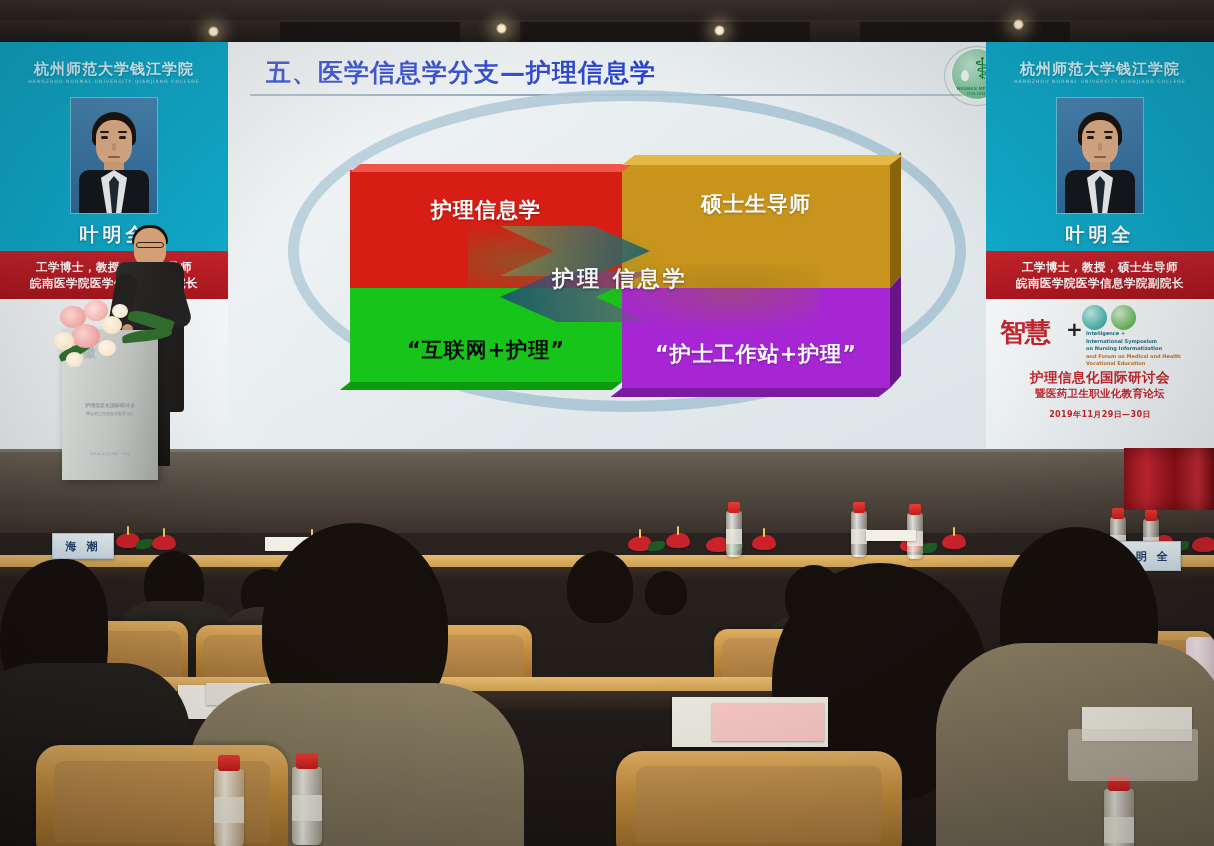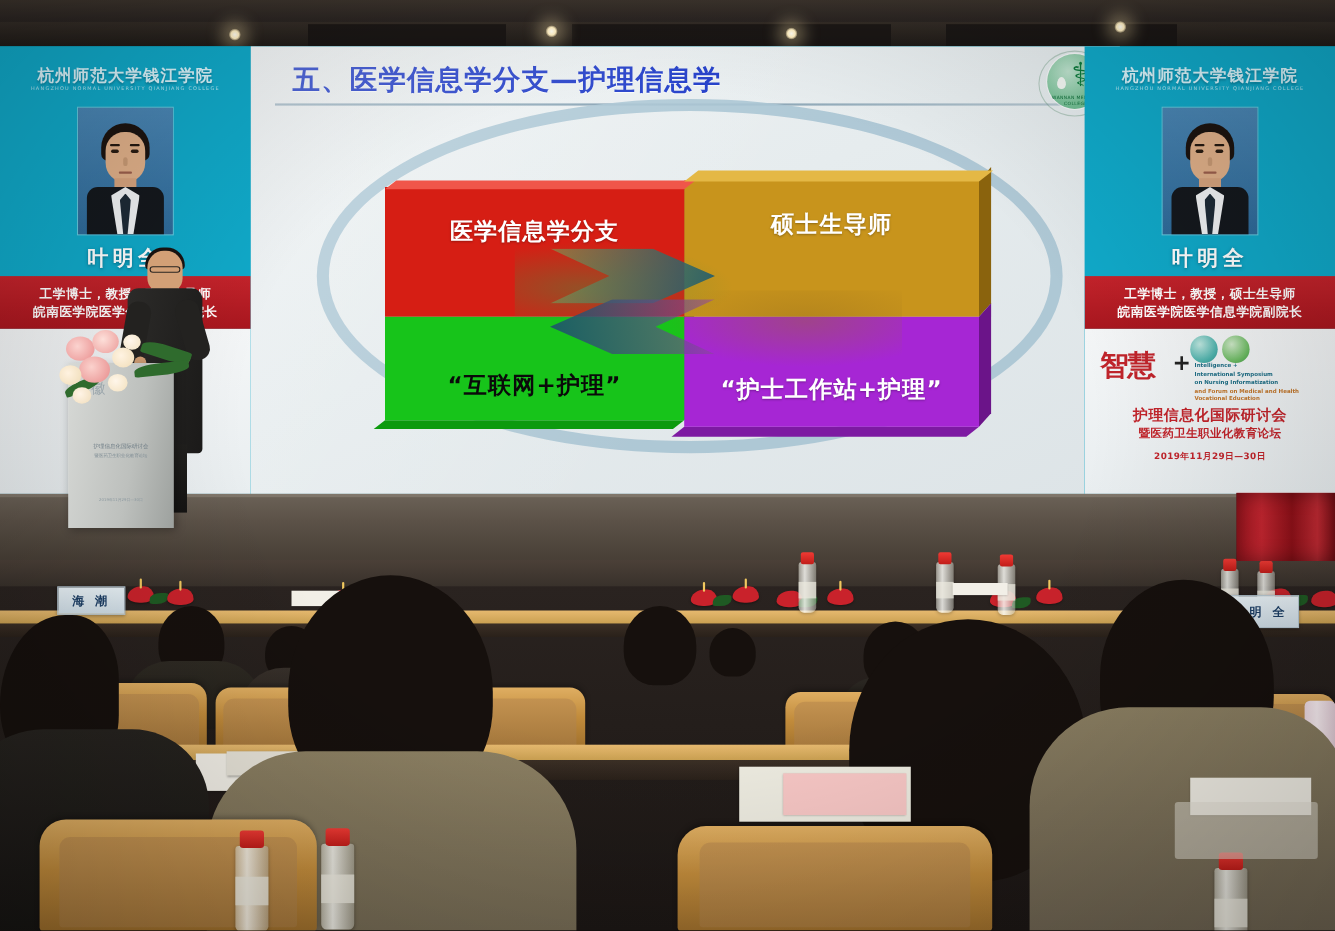--- a/index.html
+++ b/index.html
@@ -337,31 +337,32 @@
       <div class="diagram">
         <div class="rf-gold"></div>
           <div class="rf-purple"></div>
         <div class="bf-purple"></div>
           <div class="bf-green"></div>
         <div class="rf-red"></div>
           <div class="rf-green"></div>
 
         <div class="q q-gold">硕士生导师</div>
         <div class="q q-purple">“护士工作站+护理”</div>
-        <div class="q q-red">医学信息学分支</div>
+        <div class="q q-red">护理信息学</div>
         <div class="q q-green">“互联网+护理”</div>
 
         <div class="top-face tf-red"></div>
         <div class="top-face tf-gold"></div>
 
         <div class="chev chev-sw-a"></div>
         <div class="chev chev-sw-b"></div>
         <div class="chev chev-r"></div>
         <div class="chev chev-l"></div>
 
+        <div class="center-label">护理 信息学</div>
       </div>
     </div>
 
     <div class="panel panel-r">
       <div class="p-univ">杭州师范大学钱江学院</div>
       <div class="p-univ-en">HANGZHOU NORMAL UNIVERSITY QIANJIANG COLLEGE</div>
       <div class="p-photo">
         <div class="ph-bg"></div>
         <div class="ph-hair"></div>
           <div class="ph-face"></div>

